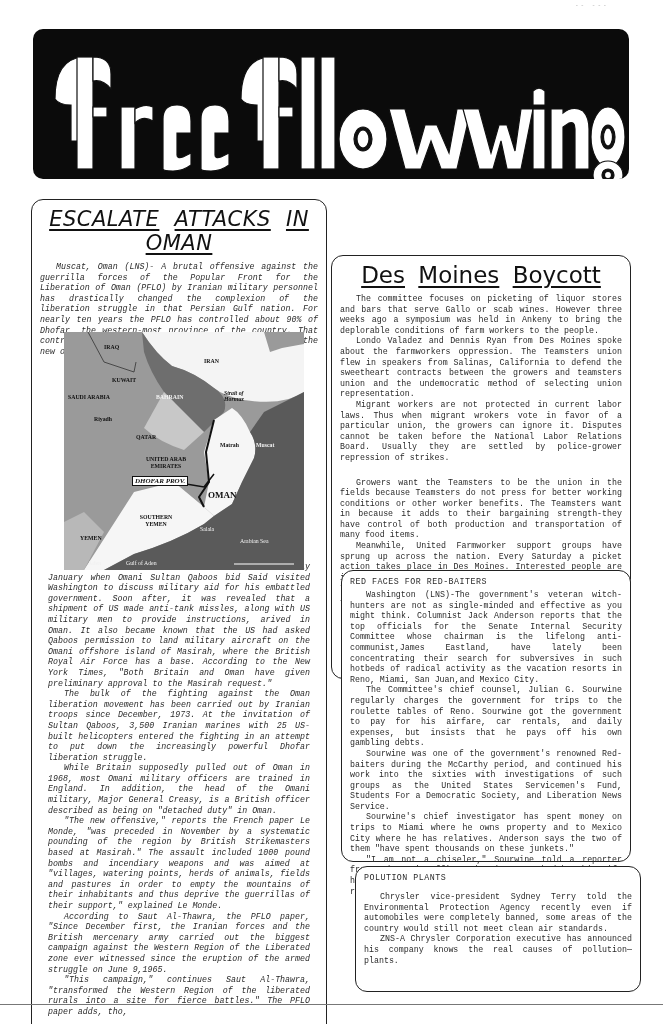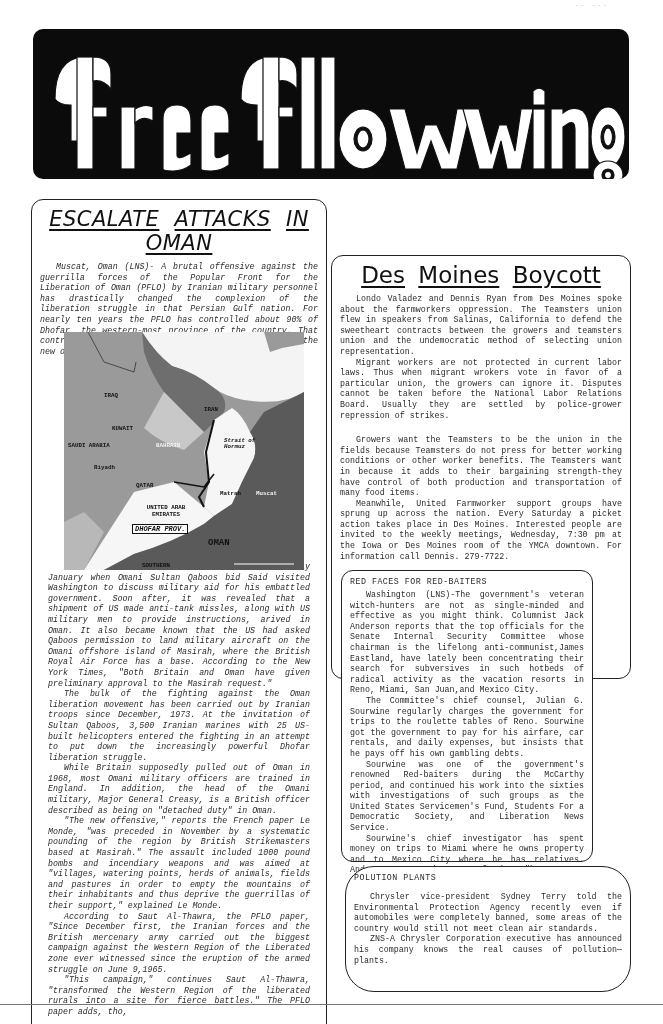--- a/index.html
+++ b/index.html
@@ -12,21 +12,21 @@
   .h-oman{font-size:21px;letter-spacing:0.5px;margin-top:7px;}
   .h-oman span{margin:0 4px;}
   .h-oman u{text-decoration:underline;text-decoration-thickness:2px;text-underline-offset:3px;}
   .h-des{font-size:23px;margin-top:6px;}
   .h-des u{text-decoration:underline;text-decoration-thickness:2px;text-underline-offset:3px;margin:0 3px;}
   .txt{font-size:8.3px;line-height:10.6px;padding:0 8px;text-align:justify;white-space:normal;color:#2a2a2a;}
   .txt p{margin:0;text-indent:16px;}
   .kicker{font-size:8.3px;padding:6px 8px 4px 8px;letter-spacing:0.5px;color:#2a2a2a;}
   .map{position:absolute;left:64px;top:332px;width:240px;height:238px;background:#8e8e8e;overflow:hidden;}
   .map svg{position:absolute;left:0;top:0;}
-  .map .lbl{position:absolute;font-family:Liberation Mono, monospace;font-size:5.8px;font-weight:bold;color:#111;white-space:nowrap;margin-top:48px;}
+  .map .lbl{position:absolute;font-family:Liberation Serif, serif;font-size:5.8px;font-weight:bold;color:#111;white-space:nowrap;}
   .map .lbl.w{color:#f2f2f2;}
   .map .lbl.it{font-style:italic;font-weight:bold;}
   .map .dhofar{border:1.5px solid #111;background:#fff;padding:0 2px;font-style:italic;font-size:7px;}
   .map .oman{font-size:9px;}
   .see{position:absolute;right:18px;bottom:5px;font-size:8.3px;color:#2a2a2a;}
   .rule{position:absolute;left:0;width:663px;height:1px;background:#777;}
 </style>
 </head>
 <body>
 
@@ -146,41 +146,42 @@
   <span class="lbl w" style="left:62px;top:228px;font-weight:normal;">Gulf of Aden</span>
 </div>
 
 <div class="box" style="left:331px;top:208px;width:300px;height:424px;margin-top:47px;">
   <div class="headline-sans h-des">
     <u>Des</u>
     <u>Moines</u>
     <u>Boycott</u>
   </div>
   <div class="txt" style="margin-top:6px;">
+    <p>The committee focuses on picketing of liquor stores and bars that serve Gallo or scab wines. However three weeks ago a symposium was held in Ankeny to bring the deplorable conditions of farm workers to the people.</p>
     <p>Londo Valadez and Dennis Ryan from Des Moines spoke about the farmworkers oppression. The Teamsters union flew in speakers from Salinas, California to defend the sweetheart contracts between the growers and teamsters union and the undemocratic method of selecting union representation.</p>
     <p>Migrant workers are not protected in current labor laws. Thus when migrant wrokers vote in favor of a particular union, the growers can ignore it. Disputes cannot be taken before the National Labor Relations Board. Usually they are settled by police-grower repression of strikes.</p>
   </div>
   <div class="txt" style="margin-top:14px;">
     <p>Growers want the Teamsters to be the union in the fields because Teamsters do not press for better working conditions or other worker benefits. The Teamsters want in because it adds to their bargaining strength-they have control of both production and transportation of many food items.</p>
     <p>Meanwhile, United Farmworker support groups have sprung up across the nation. Every Saturday a picket action takes place in Des Moines. Interested people are invited to the weekly meetings, Wednesday, 7:30 pm at the Iowa or Des Moines room of the YMCA downtown. For information call Dennis. 279-7722.</p>
   </div>
 </div>
 
-<div class="box" style="left:341px;top:570px;width:252px;height:292px;">
+<div class="box" style="left:341px;top:570px;width:290px;height:292px;">
   <div class="kicker">RED FACES FOR RED-BAITERS</div>
   <div class="txt">
     <p>Washington (LNS)-The government's veteran witch-hunters are not as single-minded and effective as you might think. Columnist Jack Anderson reports that the top officials for the Senate Internal Security Committee whose chairman is the lifelong anti-communist,James Eastland, have lately been concentrating their search for subversives in such hotbeds of radical activity as the vacation resorts in Reno, Miami, San Juan,and Mexico City.</p>
     <p>The Committee's chief counsel, Julian G. Sourwine regularly charges the government for trips to the roulette tables of Reno. Sourwine got the government to pay for his airfare, car rentals, and daily expenses, but insists that he pays off his own gambling debts.</p>
     <p>Sourwine was one of the government's renowned Red-baiters during the McCarthy period, and continued his work into the sixties with investigations of such groups as the United States Servicemen's Fund, Students For a Democratic Society, and Liberation News Service.</p>
     <p>Sourwine's chief investigator has spent money on trips to Miami where he owns property and to Mexico City where he has relatives. Anderson says the two of them "have spent thousands on these junkets."</p>
     <p>"I am not a chiseler," Sourwine told a reporter from Anderson's office. When he was asked how his wife happened to wind up on the congressional payroll, he replied, "I think you are despicable."</p>
   </div>
 </div>
 
-<div class="box" style="left:345px;top:866px;width:286px;height:126px;border-radius:29px;">
+<div class="box" style="left:355px;top:866px;width:286px;height:126px;">
   <div class="kicker">POLUTION PLANTS</div>
   <div class="txt" style="margin-top:6px;">
     <p>Chrysler vice-president Sydney Terry told the Environmental Protection Agency recently even if automobiles were completely banned, some areas of the country would still not meet clean air standards.</p>
     <p>ZNS-A Chrysler Corporation executive has announced his company knows the real causes of pollution— plants.</p>
   </div>
 </div>
 
 <div class="rule" style="top:1004px;"></div>
 
 </body></html>

